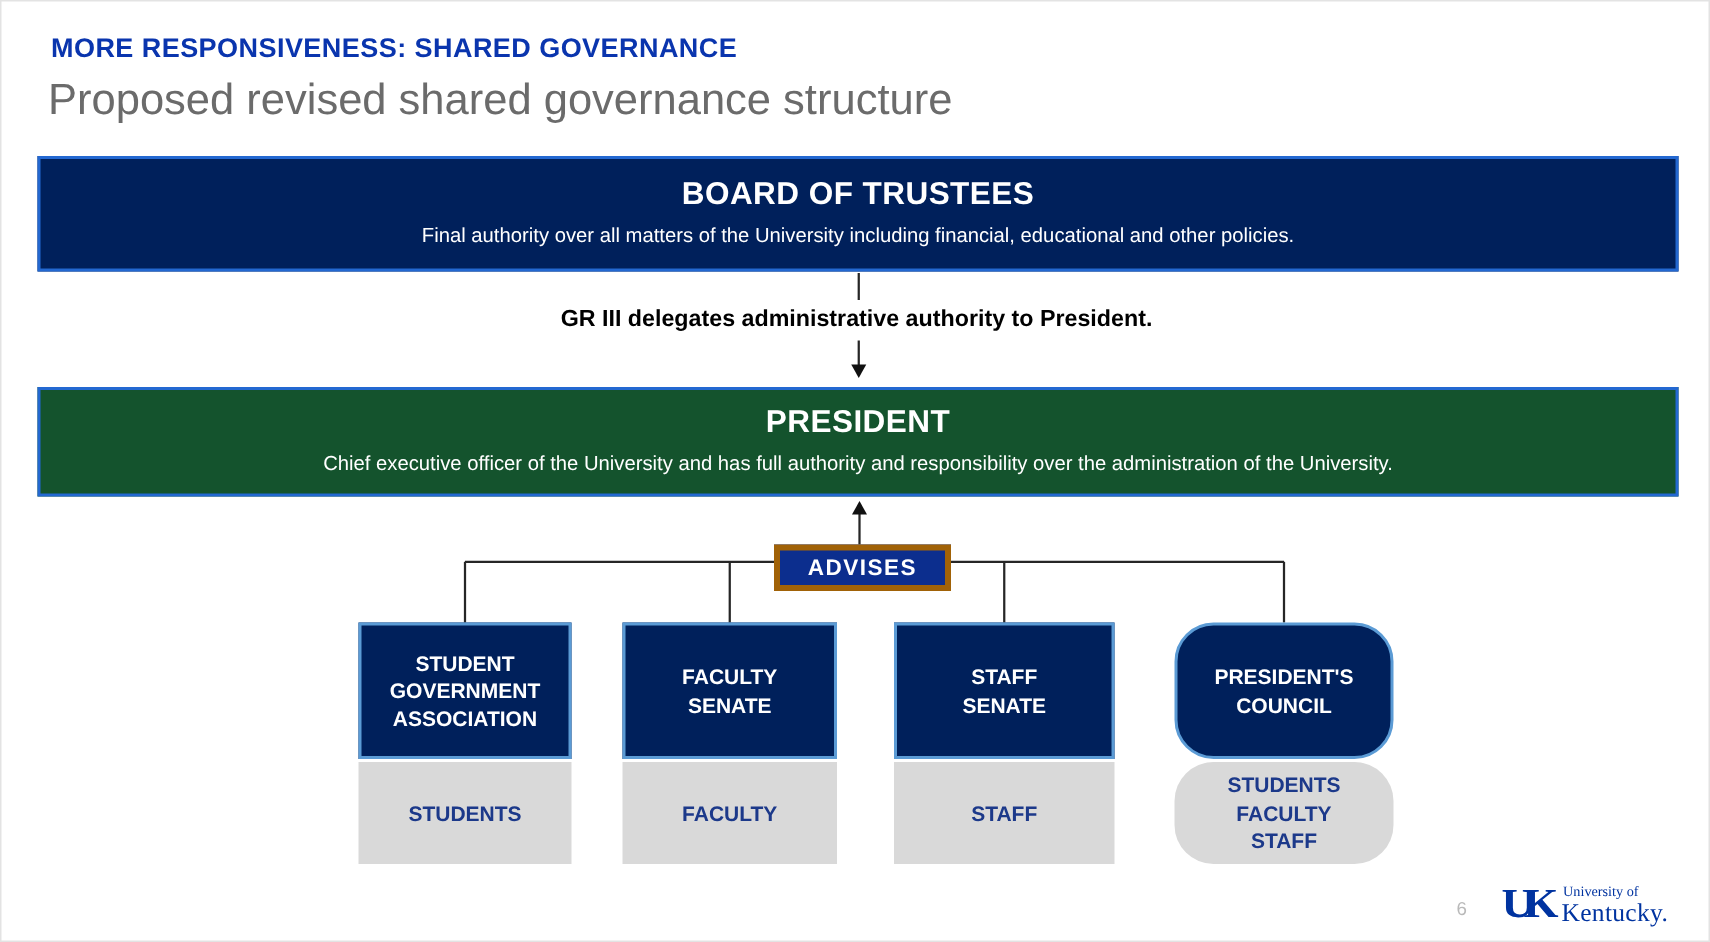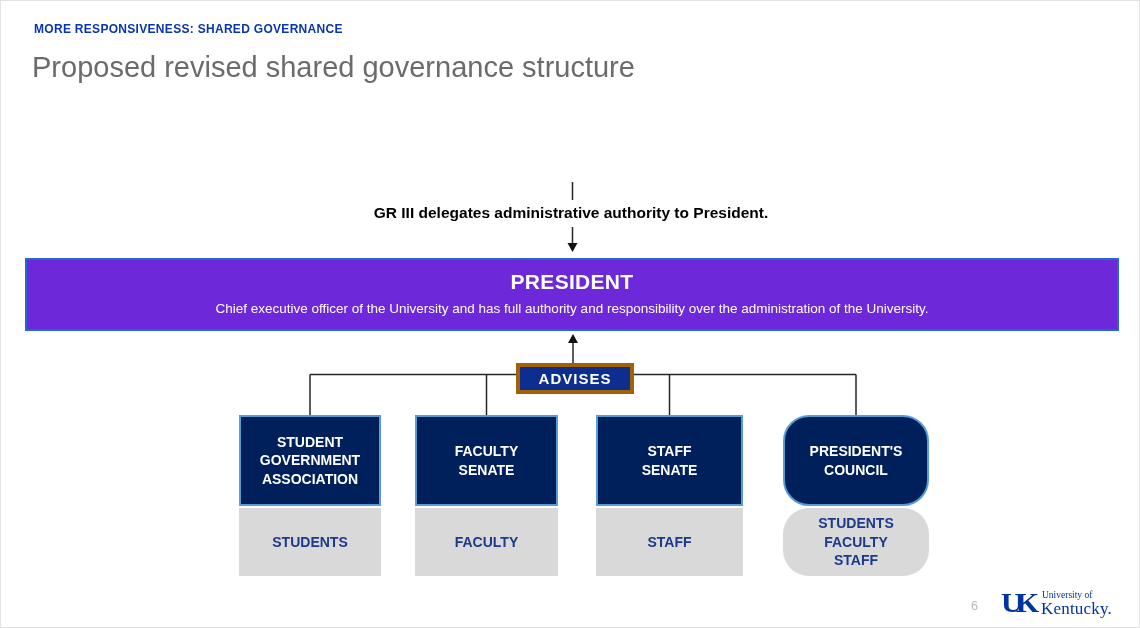--- a/index.html
+++ b/index.html
@@ -9,21 +9,21 @@
     height: 628px;
     background: #ffffff;
     border: 1px solid #e3e3e3;
     box-sizing: border-box;
     font-family: "Liberation Sans", sans-serif;
     overflow: hidden;
   }
   .eyebrow {
     position: absolute;
     left: 33px; top: 21px;
-    font-size: 12px;
+    font-size: 18px;
     font-weight: bold;
     letter-spacing: 0.3px;
     color: #0a35ae;
   }
   .main-title {
     position: absolute;
     left: 31px; top: 50px;
     font-size: 29px;
     font-weight: 400;
     color: #6b6b6b;
@@ -31,21 +31,21 @@
   .wide-box {
     position: absolute;
     left: 24px;
     width: 1094px;
     box-sizing: border-box;
     border: 2px solid #2368d1;
     color: #ffffff;
     text-align: center;
   }
   .board-box { top: 103px; height: 77px; background: #00205B; padding-top: 12px; }
-  .president-box { top: 257px; height: 73px; background: #6d28d9; padding-top: 10px; }
+  .president-box { top: 257px; height: 73px; background: #14532d; padding-top: 10px; }
   .wide-box .box-title { font-size: 21px; font-weight: bold; letter-spacing: 0.3px; }
   .wide-box .box-desc { font-size: 13.5px; margin-top: 7px; }
   .delegation-note {
     position: absolute;
     left: 0; top: 203px;
     width: 1140px;
     text-align: center;
     font-size: 15.5px;
     font-weight: bold;
     color: #000000;
@@ -129,20 +129,24 @@
   .logo-line2 { font-size: 17px; line-height: 1.05; letter-spacing: 0.2px; }
 </style>
 </head>
 <body>
 
 <div class="slide">
 
   <div class="eyebrow">MORE RESPONSIVENESS: SHARED GOVERNANCE</div>
   <div class="main-title">Proposed revised shared governance structure</div>
 
+  <div class="wide-box board-box">
+    <div class="box-title">BOARD OF TRUSTEES</div>
+    <div class="box-desc">Final authority over all matters of the University including financial, educational and other policies.</div>
+  </div>
 
   <div class="delegation-note">GR III delegates administrative authority to President.</div>
 
   <div class="wide-box president-box">
     <div class="box-title">PRESIDENT</div>
     <div class="box-desc">Chief executive officer of the University and has full authority and responsibility over the administration of the University.</div>
   </div>
 
   <svg class="connectors" width="1140" height="628" viewBox="0 0 1140 628">
 

